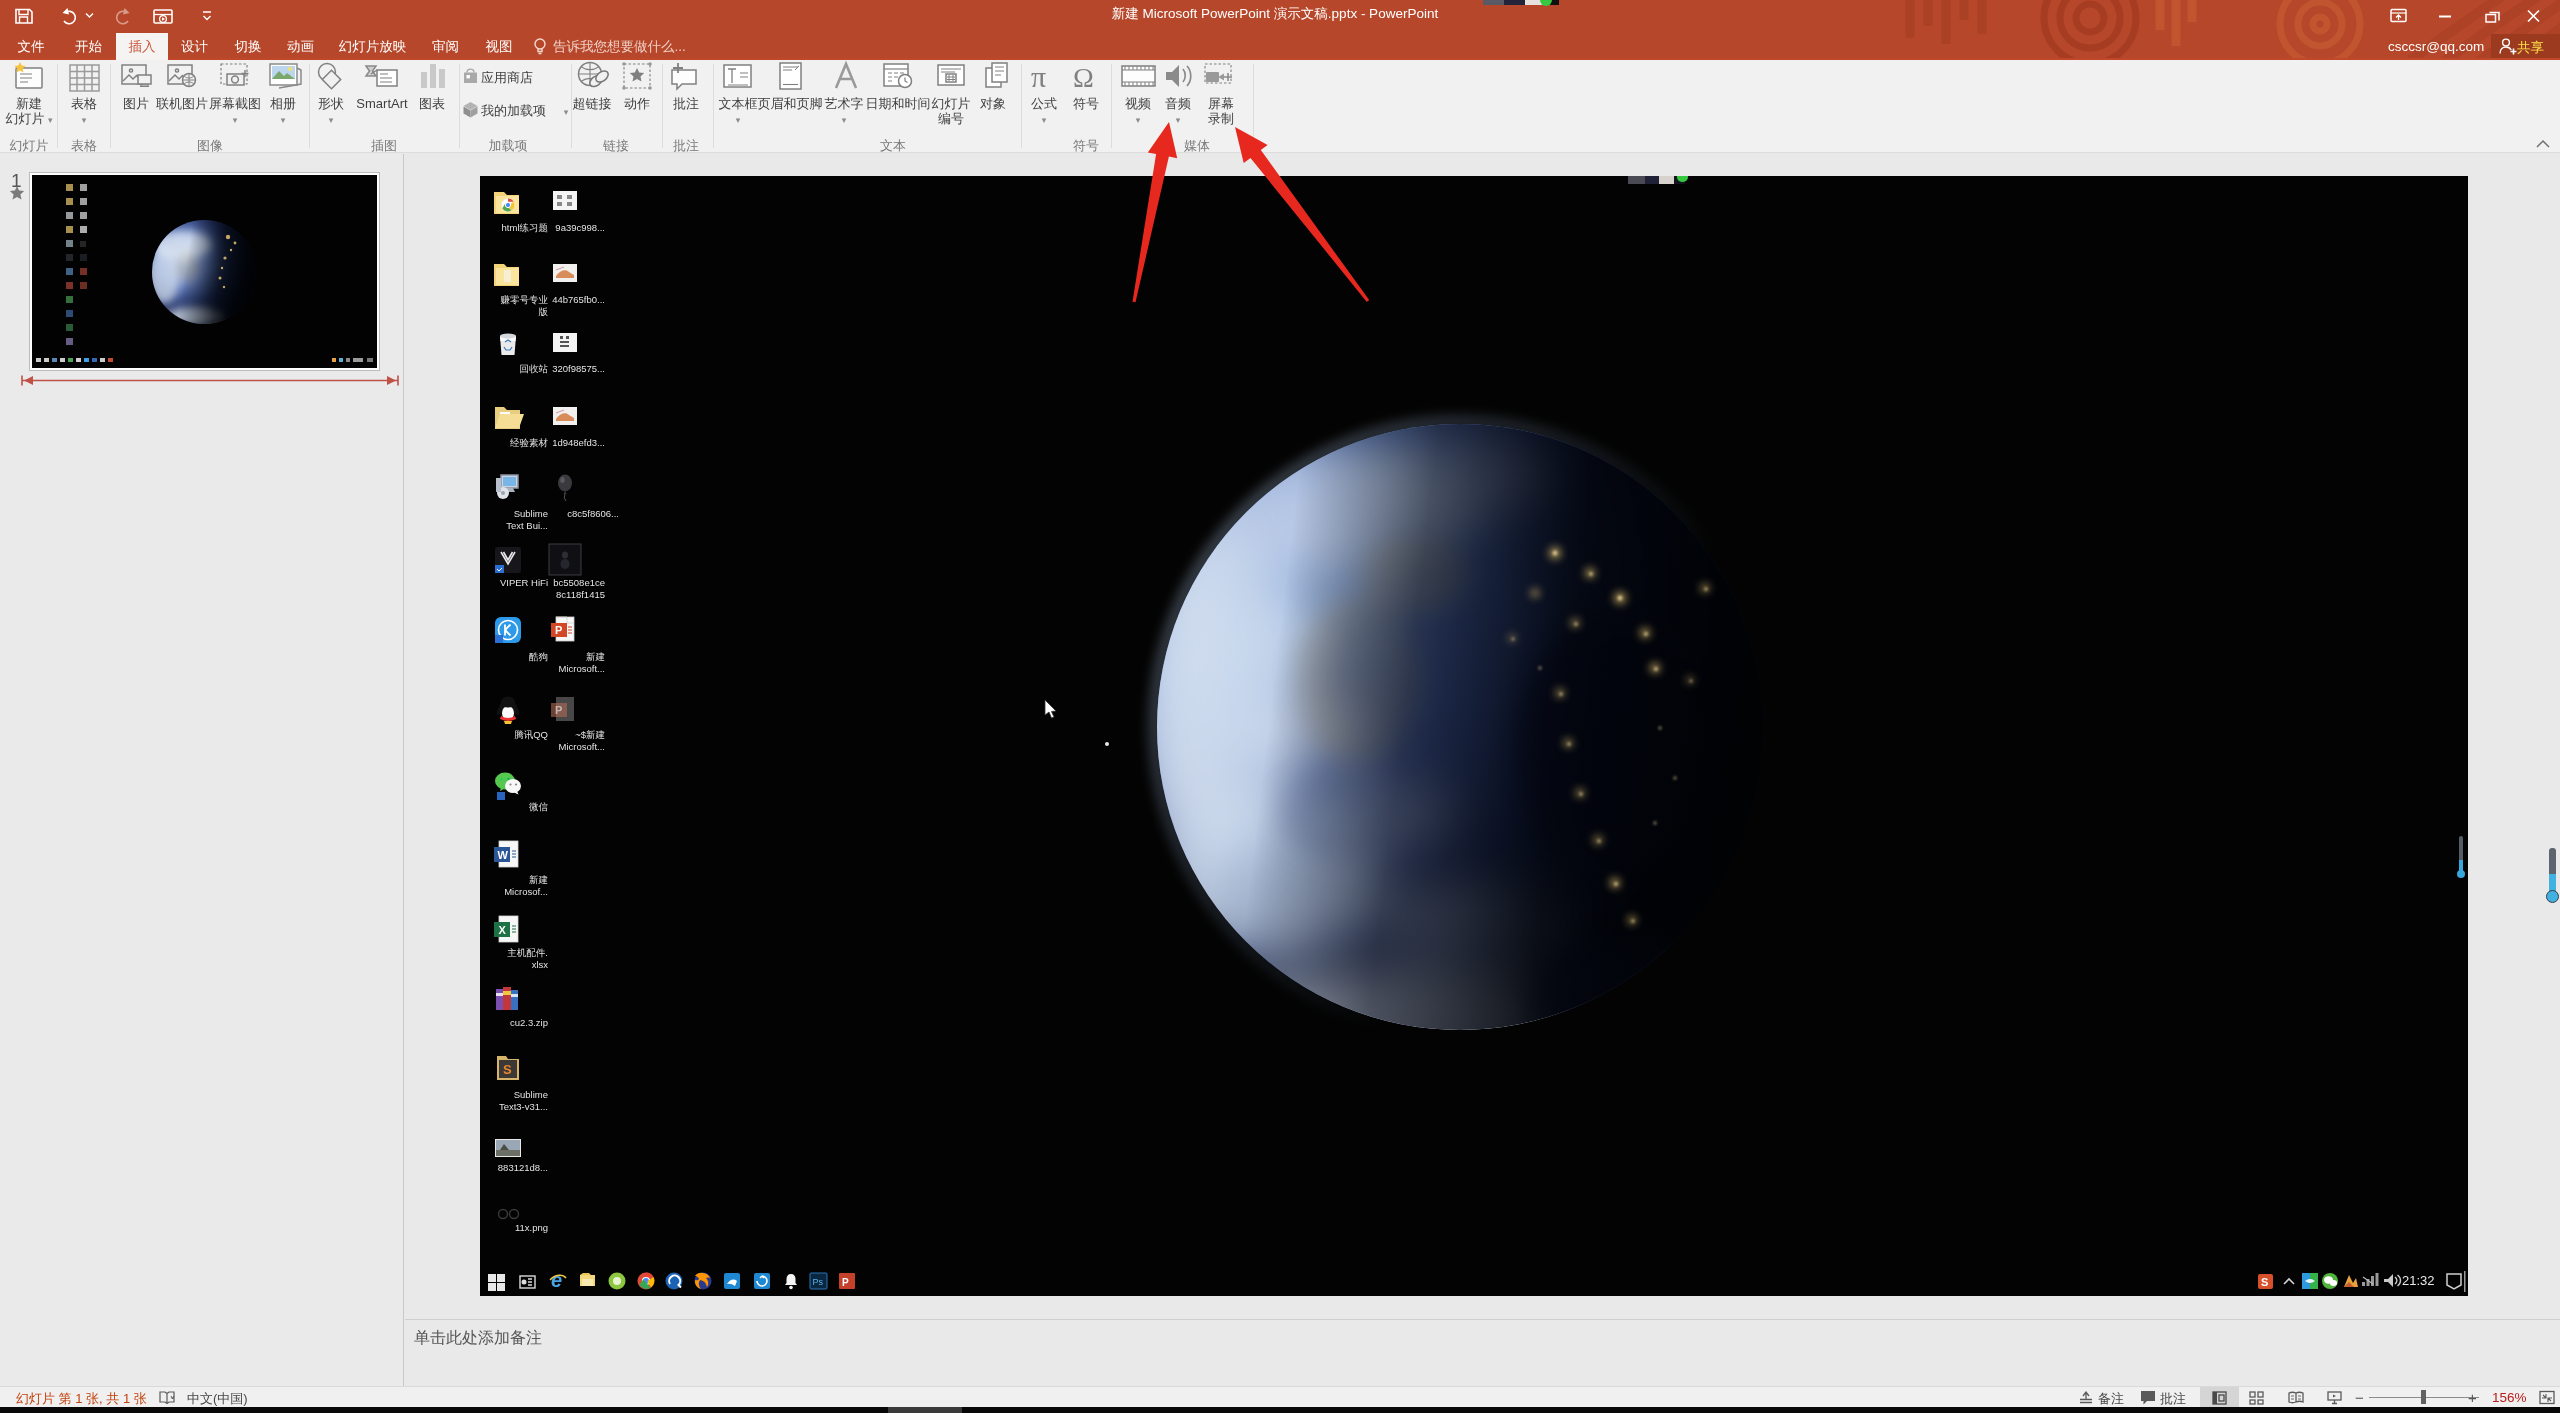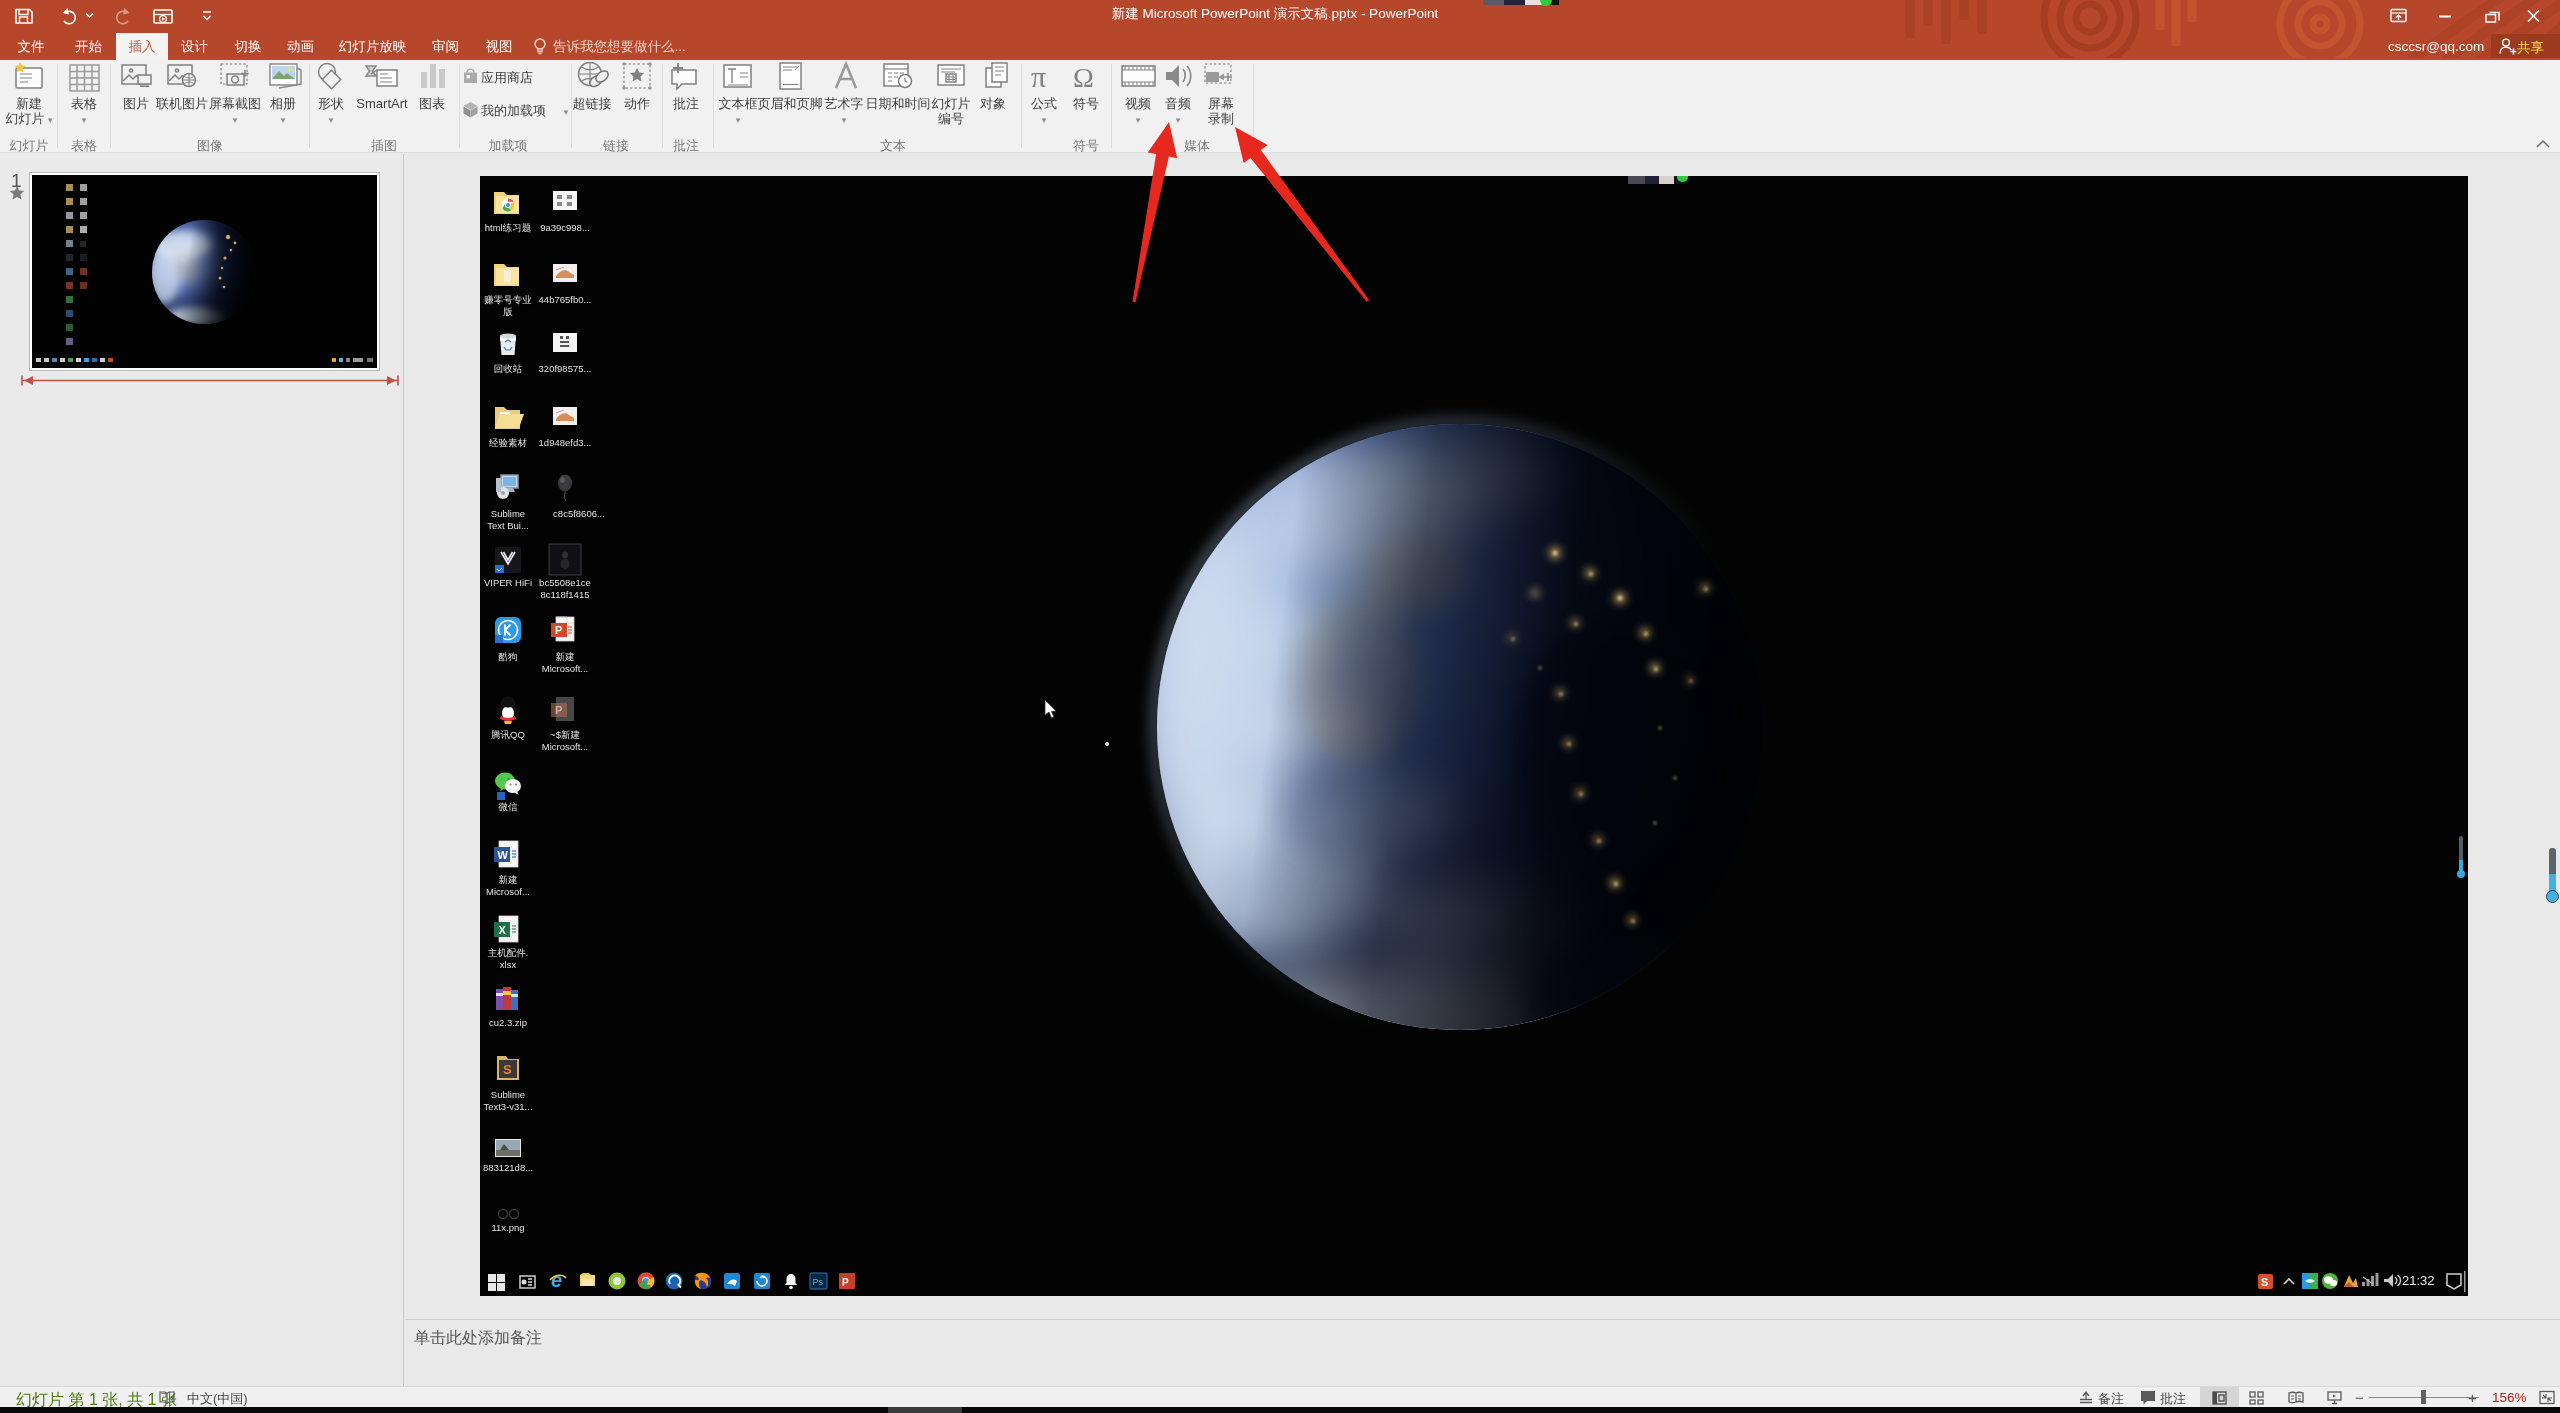--- a/index.html
+++ b/index.html
@@ -8,21 +8,21 @@
 #ribbon{position:absolute;left:0;top:60px;width:2560px;height:93px;background:#f2f1f1;border-bottom:1px solid #dcdcdc}
 #content{position:absolute;left:0;top:154px;width:2560px;height:1232px;background:#e9e9e9}
 #leftpanel{position:absolute;left:0;top:154px;width:404px;height:1232px;background:#eaeaea;border-right:1px solid #c9c9c9}
 #statusbar{position:absolute;left:0;top:1386px;width:2560px;height:21px;background:#f0f0f0;border-top:1px solid #d9d9d9;color:#444}
 #bottomstrip{position:absolute;left:0;top:1407px;width:2560px;height:6px;background:#080808}
 .tab{position:absolute;top:33px;height:27px;color:#fff;font-size:13.5px;line-height:27px;text-align:center}
 .gl{position:absolute;top:77px;font-size:13px;color:#7a7a7a;text-align:center;white-space:nowrap}
 .bl{position:absolute;font-size:13px;color:#3f3f41;text-align:center;white-space:nowrap;line-height:14.5px}
 .sep{position:absolute;top:4px;width:1px;height:84px;background:#dcdcdc}
 .dt{color:#8c8c8c;font-size:9px}
-.icolab{position:absolute;color:#e4e4e4;font-size:9.5px;line-height:12px;text-align:center;white-space:nowrap;text-shadow:0 1px 1px #000}
+.icolab{position:absolute;color:#e4e4e4;font-size:9.5px;line-height:12px;text-align:right;white-space:nowrap;text-shadow:0 1px 1px #000}
 </style></head>
 <body>
 <div id="titlebar">
  <svg class="abs" style="left:1620px;top:0" width="940" height="60" viewBox="0 0 940 60">
   <g fill="none" stroke="#a63d22" stroke-width="7">
    <circle cx="470" cy="18" r="46"></circle>
         <circle cx="470" cy="18" r="30"></circle>
         <circle cx="470" cy="18" r="14"></circle>
    <circle cx="700" cy="24" r="40" stroke="#c1552f"></circle>
         <circle cx="700" cy="24" r="22" stroke="#c1552f"></circle>
@@ -830,21 +830,21 @@
    <g transform="translate(196,2)">
           <path d="M1 1 h14 v11 l-7 4 -7 -4z" fill="none" stroke="#cfcfcf" stroke-width="1.5"></path>
         </g>
    <rect x="214" y="0" width="1.5" height="21" fill="#9a9a9a"></rect>
   </g>
  </svg>
 </div>
 <div id="notesline" class="abs" style="left:405px;top:1319px;width:2155px;height:1px;background:#cfcfcf"></div>
 <div class="abs" style="left:414px;top:1328px;font-size:16px;color:#555">单击此处添加备注</div>
 <div id="statusbar">
- <div class="abs" style="left:16px;top:3px;font-size:16px;color:#4d7c0f">幻灯片 第 1 张, 共 1 张</div>
+ <div class="abs" style="left:16px;top:3px;font-size:13px;color:#c2410c">幻灯片 第 1 张, 共 1 张</div>
  <svg class="abs" style="left:159px;top:3px" width="17" height="15" viewBox="0 0 17 15" fill="none" stroke="#5a5a5a" stroke-width="1.2">
       <path d="M1 2 h5 l2 1.5 2 -1.5 h5 v10 h-5 l-2 1.5 -2 -1.5 h-5z M8 3.5 v10"></path>
       <path d="M12 6 l1.5 3 M13.5 9 l1.5 -3 M12.6 8 h1.8" stroke-width="1"></path>
     </svg>
  <div class="abs" style="left:187px;top:3px;font-size:13px;color:#474747">中文(中国)</div>
  <svg class="abs" style="left:2078px;top:3px" width="16" height="15" viewBox="0 0 16 15" fill="none" stroke="#5a5a5a" stroke-width="1.3">
       <path d="M2 12.5 h12 M2 9.5 h12 M5 6 l3 -4 3 4 M8 2 v7.5"></path>
     </svg>
  <div class="abs" style="left:2098px;top:3px;font-size:13px;color:#474747">备注</div>
  <svg class="abs" style="left:2140px;top:3px" width="16" height="15" viewBox="0 0 16 15">

